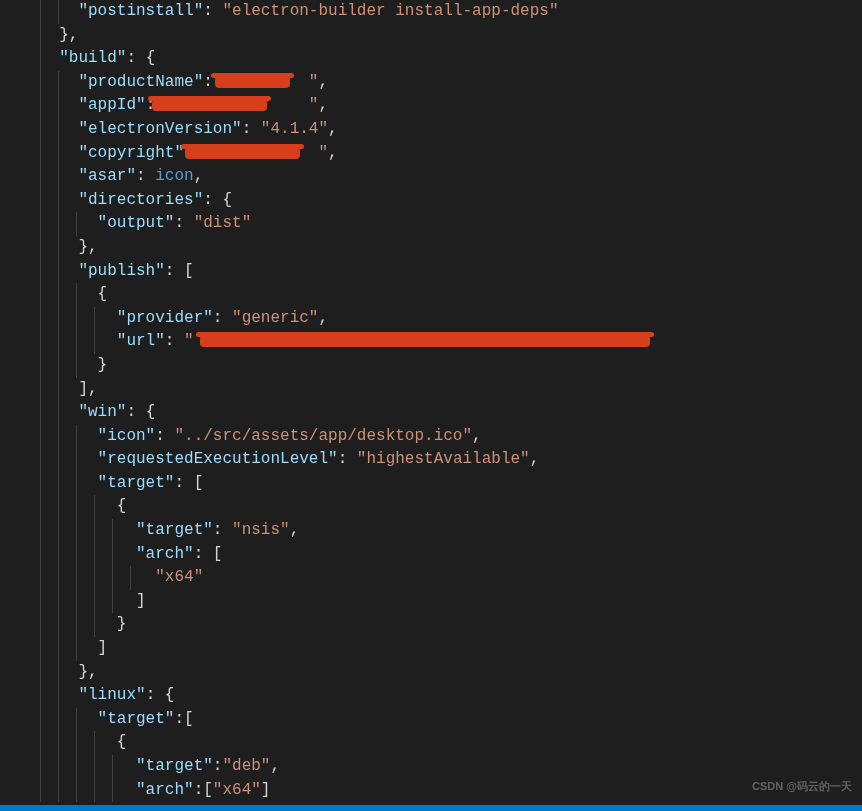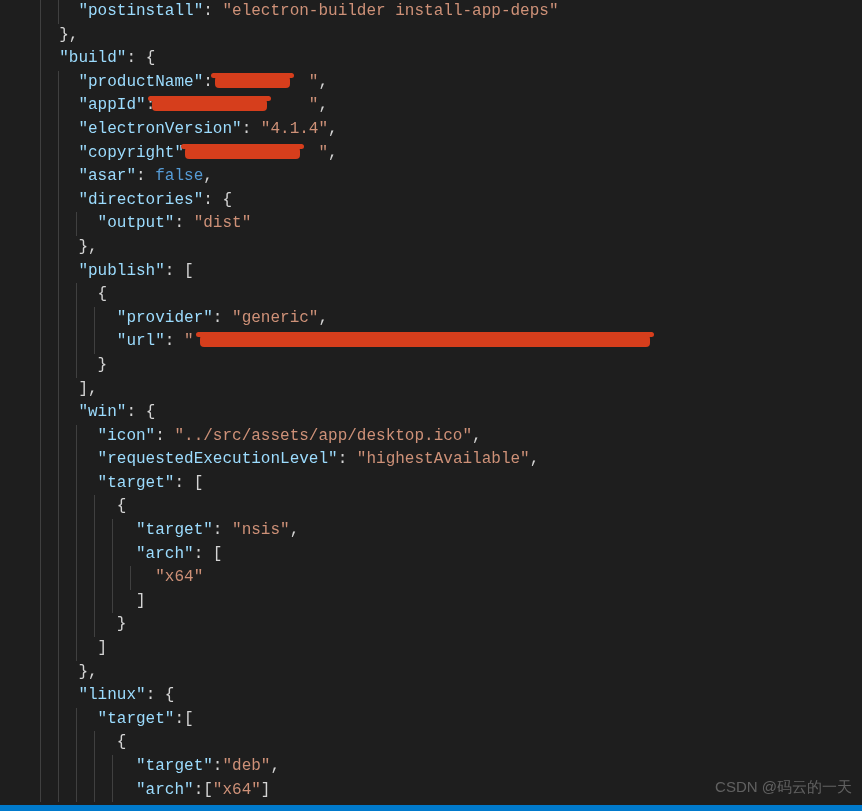--- a/index.html
+++ b/index.html
@@ -43,22 +43,23 @@
     background: #d63e1c;
     border-radius: 4px;
     pointer-events: none;
   }
   .watermark {
     position: absolute;
     right: 10px;
     bottom: 12px;
     color: rgba(220,220,220,0.35);
     font-family: Arial, sans-serif;
-    font-size: 15px;
+    font-size: 11px;
     pointer-events: none;
+    font-weight: bold;
   }
   .bottom-bar {
     position: absolute;
     left: 0;
     bottom: 0;
     width: 862px;
     height: 6px;
     background: #007acc;
   }
 </style>
@@ -67,21 +68,21 @@
 
 <div class="editor">
 
   <div class="line"><span class="guide" style="left:0"></span><span class="guide" style="left:18px"></span><span>    </span><span class="key">"postinstall"</span><span class="punc">: </span><span class="str">"electron-builder install-app-deps"</span></div>
   <div class="line"><span class="guide" style="left:0"></span><span>  </span><span class="punc">},</span></div>
   <div class="line"><span class="guide" style="left:0"></span><span>  </span><span class="key">"build"</span><span class="punc">: {</span></div>
   <div class="line"><span class="guide" style="left:0"></span><span class="guide" style="left:18px"></span><span>    </span><span class="key">"productName"</span><span class="punc">: </span><span class="str">"C       "</span><span class="punc">,</span></div>
   <div class="line"><span class="guide" style="left:0"></span><span class="guide" style="left:18px"></span><span>    </span><span class="key">"appId"</span><span class="punc">: </span><span class="str">"              "</span><span class="punc">,</span></div>
   <div class="line"><span class="guide" style="left:0"></span><span class="guide" style="left:18px"></span><span>    </span><span class="key">"electronVersion"</span><span class="punc">: </span><span class="str">"4.1.4"</span><span class="punc">,</span></div>
   <div class="line"><span class="guide" style="left:0"></span><span class="guide" style="left:18px"></span><span>    </span><span class="key">"copyright"</span><span class="punc">: </span><span class="str">"           "</span><span class="punc">,</span></div>
-  <div class="line"><span class="guide" style="left:0"></span><span class="guide" style="left:18px"></span><span>    </span><span class="key">"asar"</span><span class="punc">: </span><span class="kw">false</span><span class="punc">,</span></div>
+  <div class="line"><span class="guide" style="left:0"></span><span class="guide" style="left:18px"></span><span>    </span><span class="key">"asar"</span><span class="punc">: </span><span class="kw">icon</span><span class="punc">,</span></div>
   <div class="line"><span class="guide" style="left:0"></span><span class="guide" style="left:18px"></span><span>    </span><span class="key">"directories"</span><span class="punc">: {</span></div>
   <div class="line"><span class="guide" style="left:0"></span><span class="guide" style="left:18px"></span><span class="guide" style="left:36px"></span><span>      </span><span class="key">"output"</span><span class="punc">: </span><span class="str">"dist"</span></div>
   <div class="line"><span class="guide" style="left:0"></span><span class="guide" style="left:18px"></span><span>    </span><span class="punc">},</span></div>
   <div class="line"><span class="guide" style="left:0"></span><span class="guide" style="left:18px"></span><span>    </span><span class="key">"publish"</span><span class="punc">: [</span></div>
   <div class="line"><span class="guide" style="left:0"></span><span class="guide" style="left:18px"></span><span class="guide" style="left:36px"></span><span>      </span><span class="punc">{</span></div>
   <div class="line"><span class="guide" style="left:0"></span><span class="guide" style="left:18px"></span><span class="guide" style="left:36px"></span><span class="guide" style="left:54px"></span><span>        </span><span class="key">"provider"</span><span class="punc">: </span><span class="str">"generic"</span><span class="punc">,</span></div>
   <div class="line"><span class="guide" style="left:0"></span><span class="guide" style="left:18px"></span><span class="guide" style="left:36px"></span><span class="guide" style="left:54px"></span><span>        </span><span class="key">"url"</span><span class="punc">: </span><span class="str">"                                              "</span></div>
   <div class="line"><span class="guide" style="left:0"></span><span class="guide" style="left:18px"></span><span class="guide" style="left:36px"></span><span>      </span><span class="punc">}</span></div>
   <div class="line"><span class="guide" style="left:0"></span><span class="guide" style="left:18px"></span><span>    </span><span class="punc">],</span></div>
   <div class="line"><span class="guide" style="left:0"></span><span class="guide" style="left:18px"></span><span>    </span><span class="key">"win"</span><span class="punc">: {</span></div>

